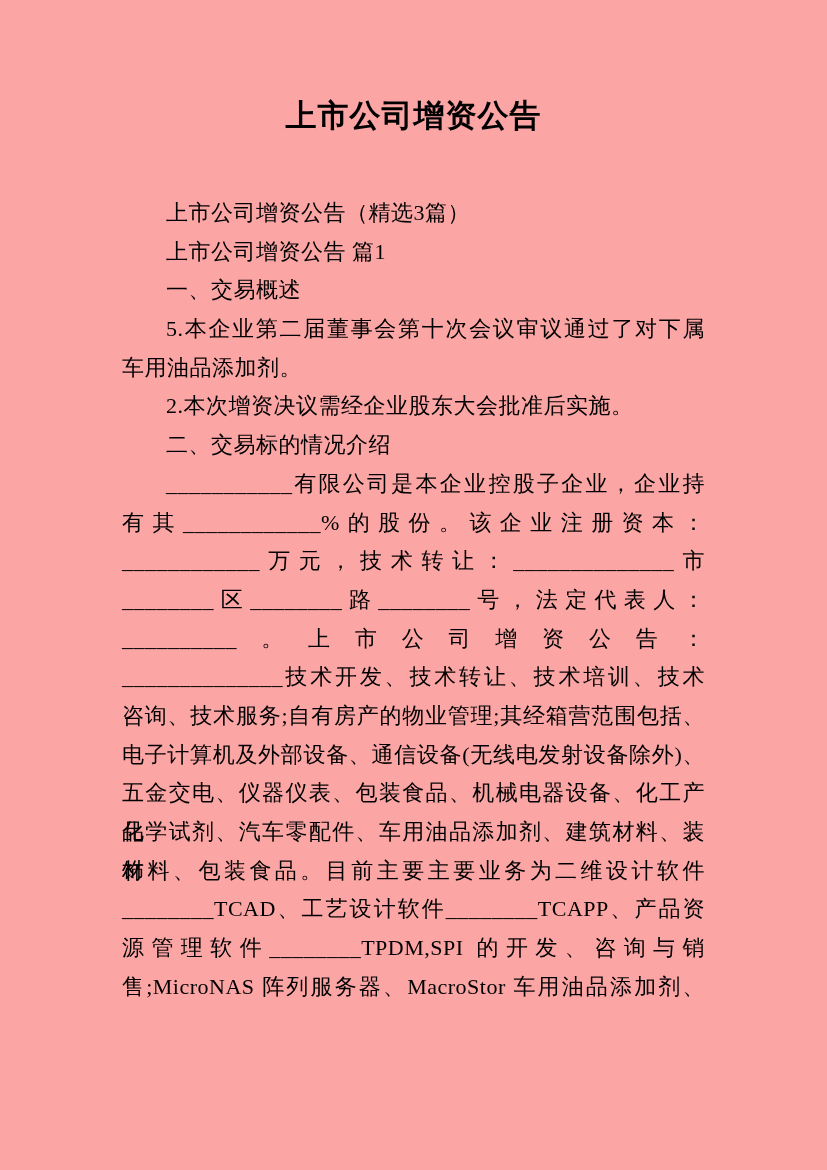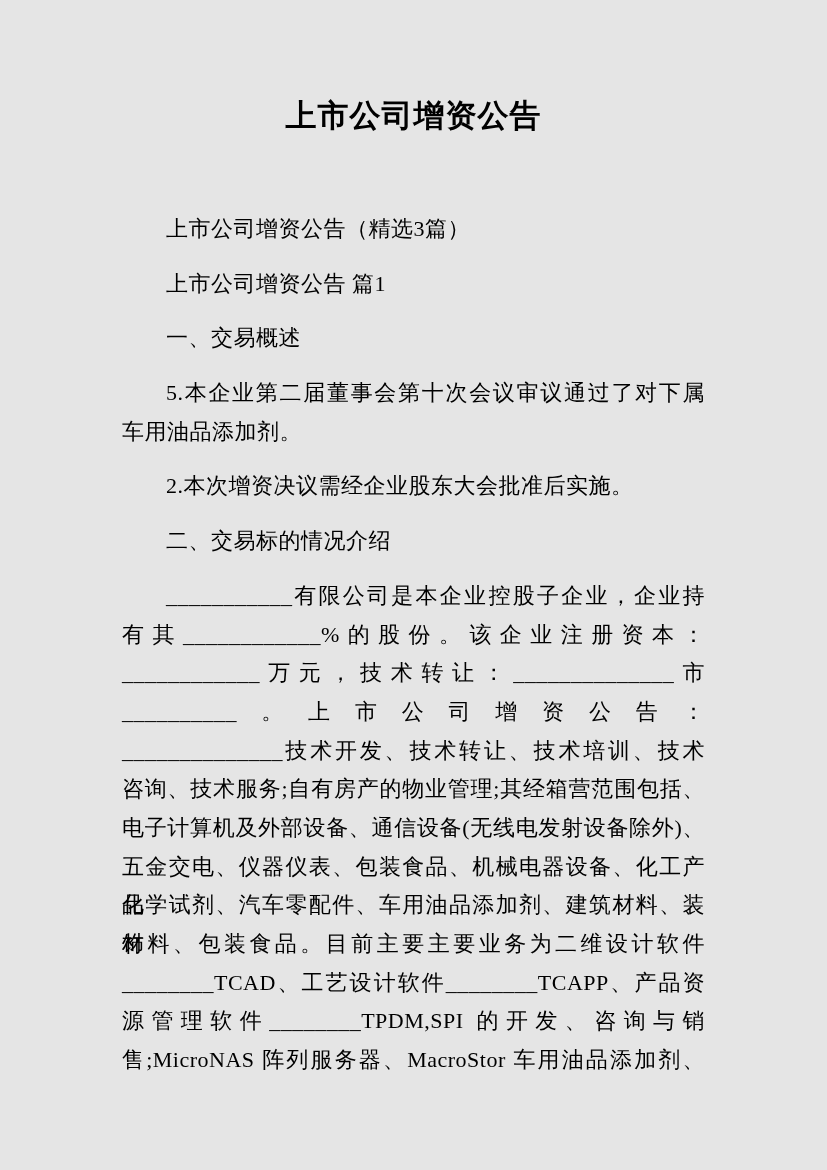--- a/index.html
+++ b/index.html
@@ -4,21 +4,21 @@
 <style>
   html, body {
     margin: 0;
     padding: 0;
     background: #ffffff;
   }
   .page {
     position: relative;
     width: 827px;
     height: 1170px;
-    background: #e5e5e5;
+    background: #fca5a5;
     overflow: hidden;
     font-family: "Liberation Serif", "DejaVu Serif", serif;
     color: #000000;
   }
   .doc-title {
     position: absolute;
     top: 96px;
     left: 0;
     right: 0;
     text-align: center;
@@ -43,39 +43,39 @@
     text-align: left;
   }
   .line.justify {
     white-space: normal;
     text-align: justify;
     text-align-last: justify;
     text-justify: inter-character;
   }
   .line.indent {
     text-indent: 44px;
-    margin-top: 16px;
   }
 </style>
 </head>
 <body>
 
 <div class="page">
   <div class="doc-title">上市公司增资公告</div>
   <div class="doc-body">
       <div class="line indent">上市公司增资公告（精选3篇）</div>
       <div class="line indent">上市公司增资公告 篇1</div>
       <div class="line indent">一、交易概述</div>
       <div class="line indent justify">5.本企业第二届董事会第十次会议审议通过了对下属</div>
       <div class="line">车用油品添加剂。</div>
       <div class="line indent">2.本次增资决议需经企业股东大会批准后实施。</div>
       <div class="line indent">二、交易标的情况介绍</div>
       <div class="line indent justify">___________有限公司是本企业控股子企业，企业持</div>
       <div class="line justify">有其____________%的股份。该企业注册资本：</div>
       <div class="line justify">____________万元，技术转让：______________市</div>
+      <div class="line justify">________区________路________号，法定代表人：</div>
       <div class="line justify">__________。上市公司增资公告：</div>
       <div class="line justify">______________技术开发、技术转让、技术培训、技术</div>
       <div class="line justify">咨询、技术服务;自有房产的物业管理;其经箱营范围包括、</div>
       <div class="line justify">电子计算机及外部设备、通信设备(无线电发射设备除外)、</div>
       <div class="line justify">五金交电、仪器仪表、包装食品、机械电器设备、化工产品、</div>
       <div class="line justify">化学试剂、汽车零配件、车用油品添加剂、建筑材料、装饰</div>
       <div class="line justify">材料、包装食品。目前主要主要业务为二维设计软件</div>
       <div class="line justify">________TCAD、工艺设计软件________TCAPP、产品资</div>
       <div class="line justify">源管理软件________TPDM,SPI 的开发、咨询与销</div>
       <div class="line justify">售;MicroNAS 阵列服务器、MacroStor 车用油品添加剂、</div>

